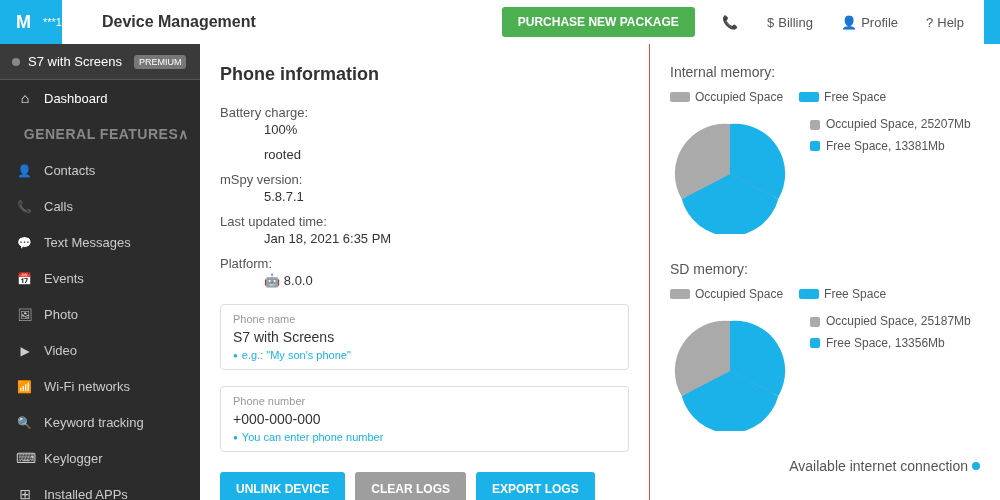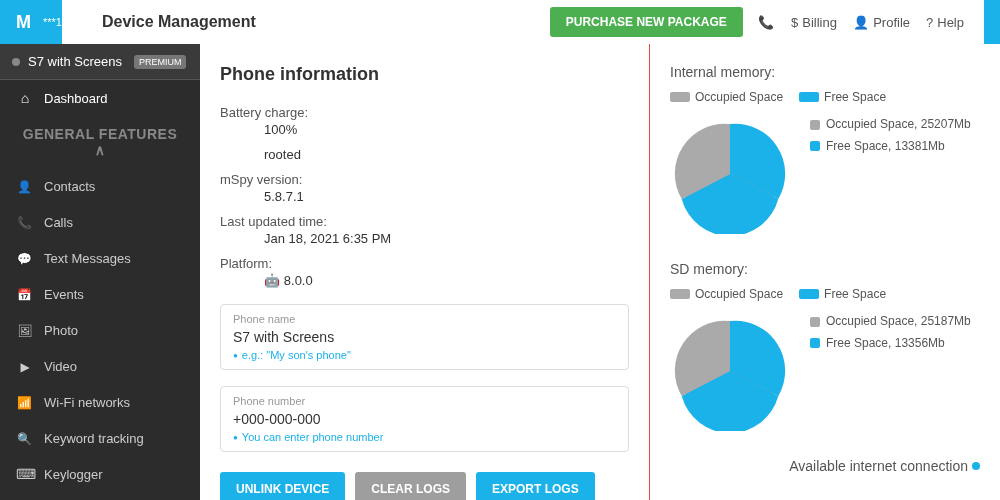--- a/index.html
+++ b/index.html
@@ -32,21 +32,21 @@
       background: white;
       flex: 1;
       padding: 0 20px;
       height: 100%;
       display: flex;
       align-items: center;
     }
     .top-header-actions {
       display: flex;
       align-items: center;
-      gap: 16px;
+      gap: 28px;
       background: white;
       height: 100%;
       padding: 0 20px;
     }
     .purchase-btn {
       background: #4caf50;
       color: white;
       border: none;
       padding: 8px 16px;
       border-radius: 3px;
@@ -119,21 +119,20 @@
     }
     .sidebar-section-header {
       display: flex;
       align-items: center;
       justify-content: flex-end;
       padding: 10px 11px;
       color: #888;
       font-size: 11px;
       font-weight: bold;
       letter-spacing: 0.5px;
-      flex-direction: column;
     }
     .sidebar-section-header span { color: #888; font-size: 14px; cursor: pointer; }
 
     
     .content-area {
       flex: 1;
       display: flex;
       overflow: hidden;
     }
     .main-content {

